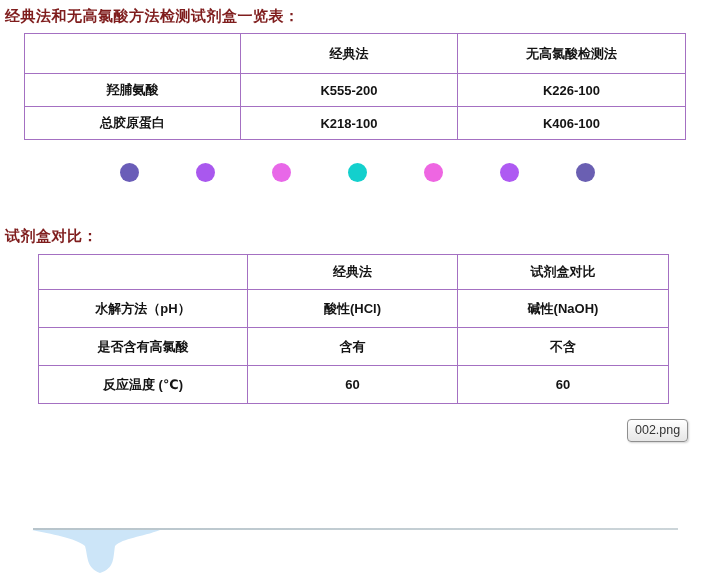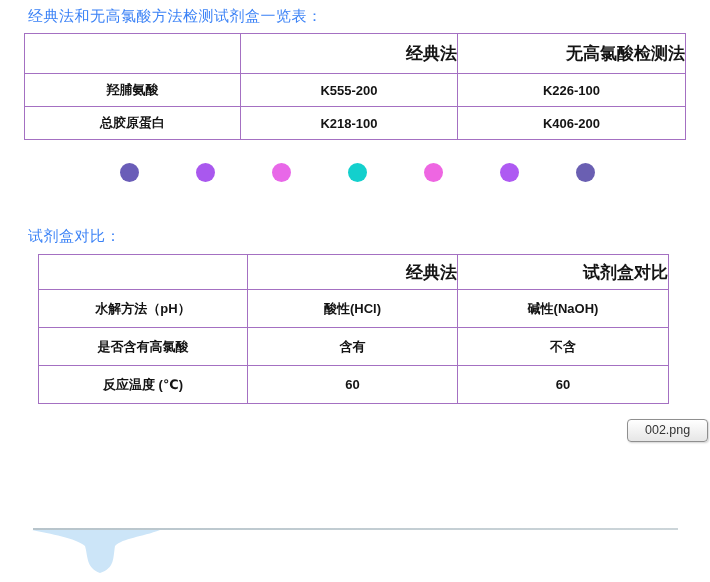--- a/index.html
+++ b/index.html
@@ -8,44 +8,43 @@
     position: relative;
     background: #ffffff;
     font-family: "Liberation Sans", "DejaVu Sans", sans-serif;
     overflow: hidden;
     color: #111;
   }
   .section-title {
     position: absolute;
     left: 5px;
     font-size: 15px;
-    font-weight: normal;
-    color: #3b82f6;
+    font-weight: bold;
+    color: #7f1d1d;
     letter-spacing: 0.5px;
     white-space: nowrap;
-    margin-left: 23px;
   }
   #title1 { top: 7px; }
   #title2 { top: 227px; }
 
   table {
     position: absolute;
     border-collapse: collapse;
     table-layout: fixed;
   }
   th, td {
     border: 1.5px solid #a470c2;
     text-align: center;
     vertical-align: middle;
     font-weight: bold;
     color: #141414;
     padding: 0;
     overflow: hidden;
   }
-  th { font-size: 17px; text-align: right; }
+  th { font-size: 13px; }
   td { font-size: 13px; }
 
   #table1 { left: 24px; top: 33px; width: 661px; }
   #table1 .hrow { height: 40px; }
   #table1 .drow { height: 33px; }
 
   #table2 { left: 38px; top: 254px; width: 630px; }
   #table2 .hrow { height: 35px; }
   #table2 .drow { height: 38px; }
 
@@ -62,21 +61,21 @@
     border-radius: 50%;
     background: #999;
   }
 
   .file-tooltip {
     position: absolute;
     left: 627px;
     top: 419px;
     height: 23px;
     line-height: 21px;
-    padding: 0 17px;
+    padding: 0 7px;
     border: 1px solid #8f8f8f;
     border-radius: 4px;
     background: linear-gradient(#ffffff, #e6e6e6);
     font-size: 12.5px;
     color: #333;
     box-shadow: 1px 1px 2px rgba(0,0,0,0.18);
     z-index: 5;
     white-space: nowrap;
   }
 
@@ -113,21 +112,21 @@
       <th>无高氯酸检测法</th>
     </tr>
     <tr class="drow">
       <td>羟脯氨酸</td>
       <td>K555-200</td>
       <td>K226-100</td>
     </tr>
     <tr class="drow">
       <td>总胶原蛋白</td>
       <td>K218-100</td>
-      <td>K406-200</td>
+      <td>K406-100</td>
     </tr>
   </tbody>
 </table>
 
 <div class="dots">
   <span class="dot" style="background: rgb(106, 93, 184);"></span>
   <span class="dot" style="background: rgb(169, 88, 238);"></span>
   <span class="dot" style="background: rgb(232, 104, 232);"></span>
   <span class="dot" style="background: rgb(19, 208, 205);"></span>
   <span class="dot" style="background: rgb(238, 102, 226);"></span>

